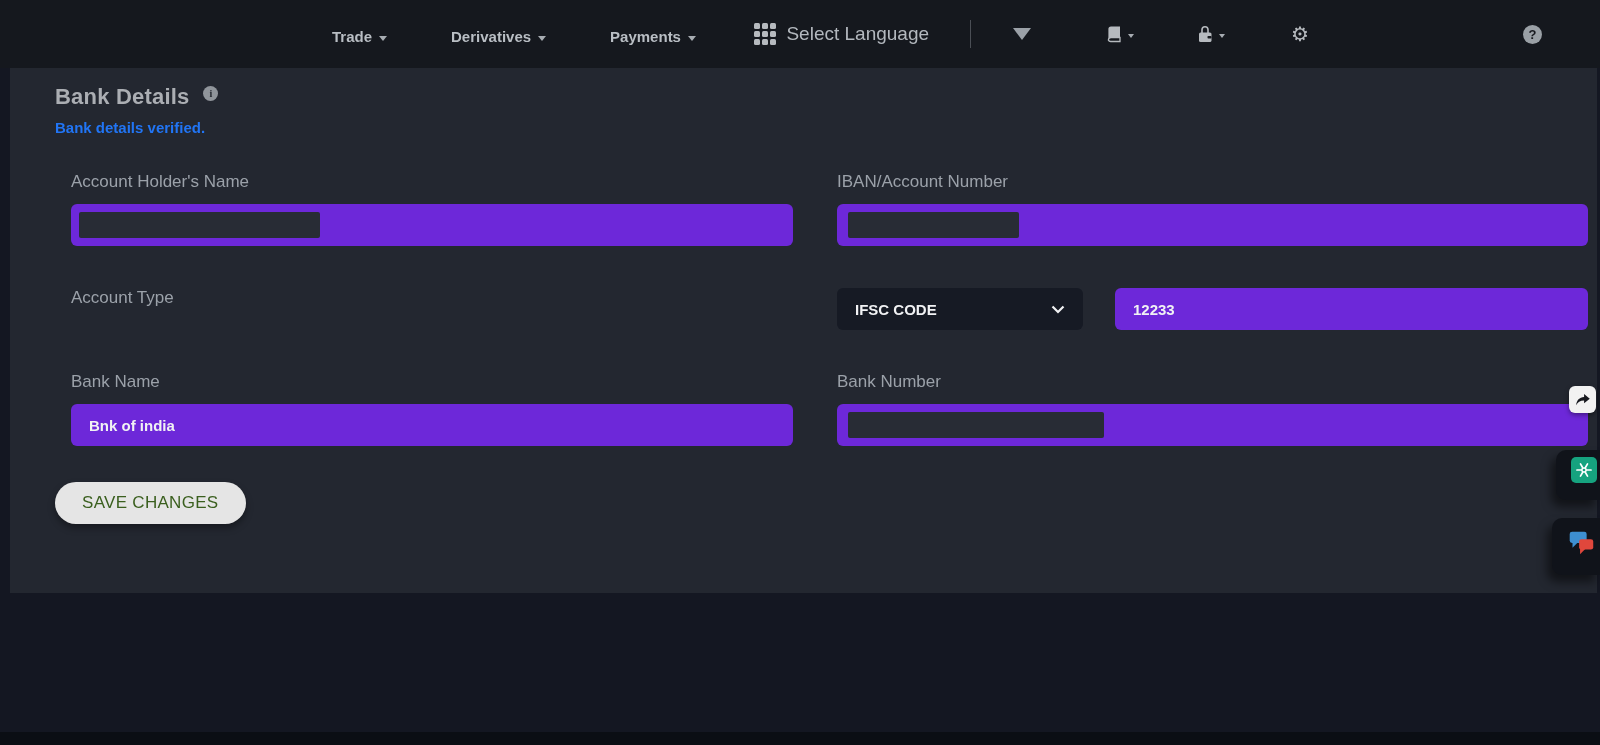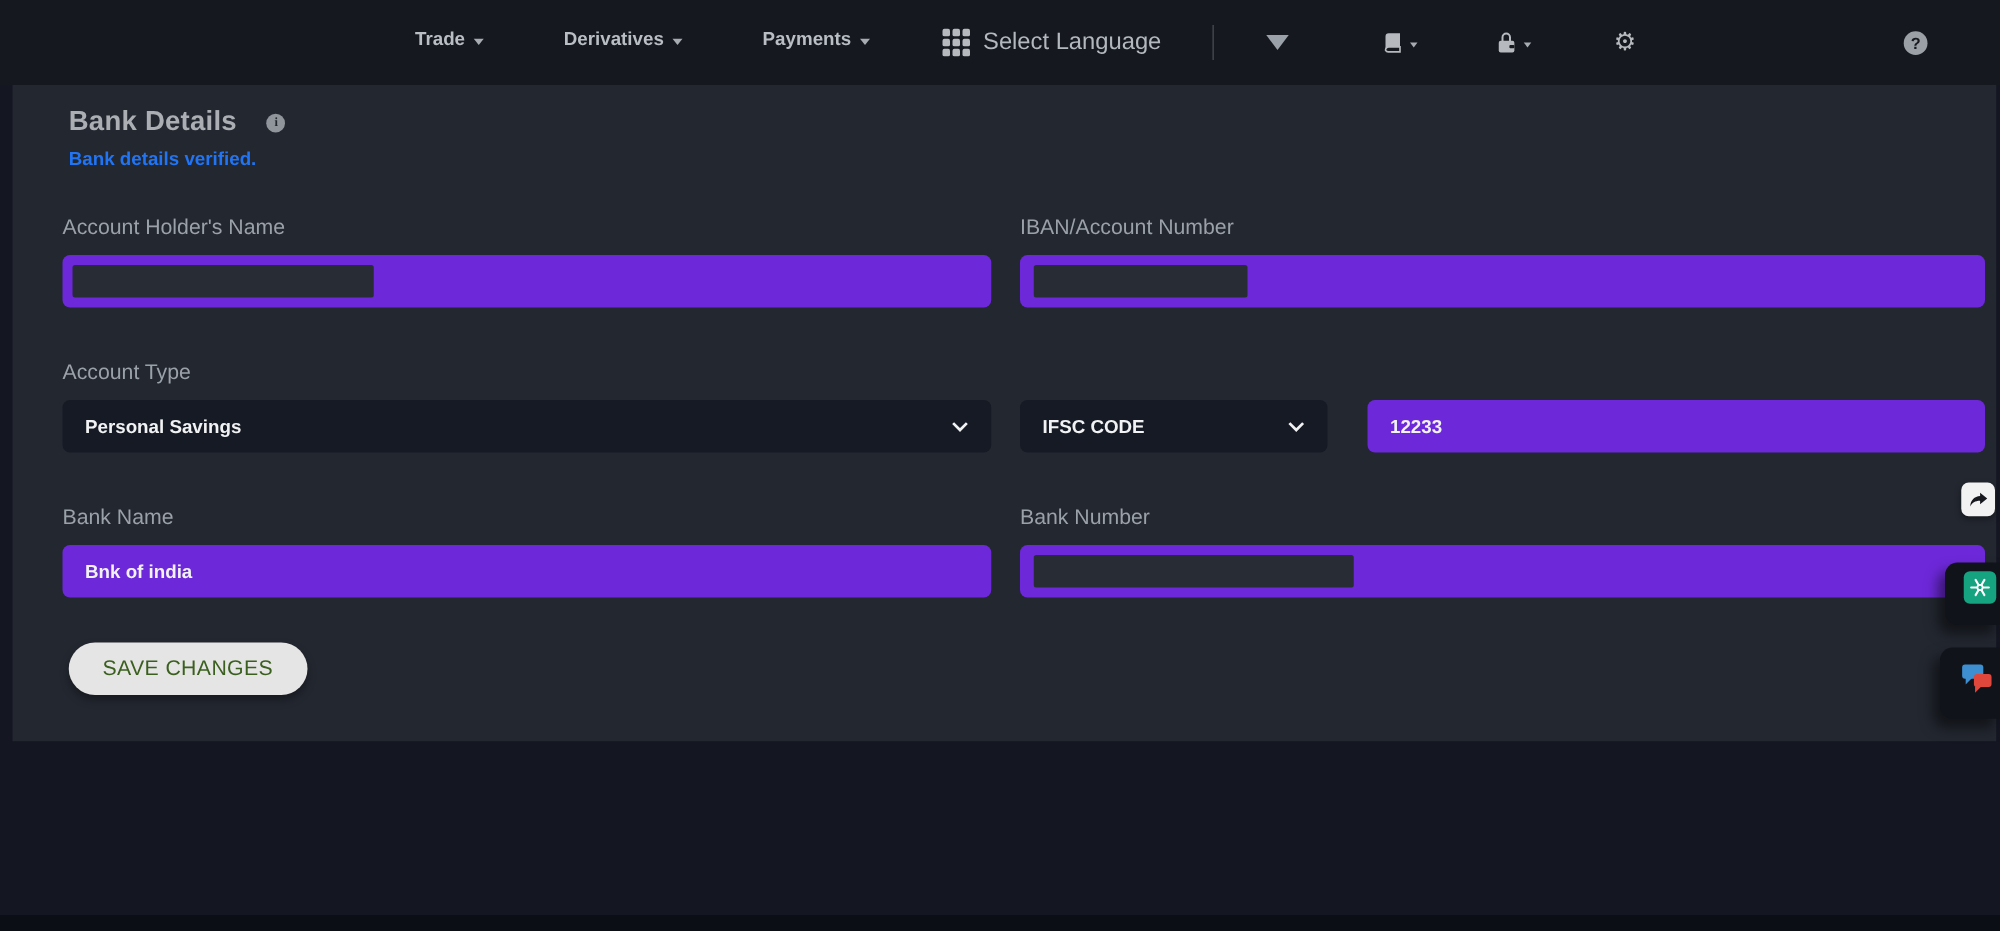--- a/index.html
+++ b/index.html
@@ -12,21 +12,21 @@
   }
 
   
   .topbar {
     height: 68px;
     background: #15181e;
     display: flex;
     align-items: center;
     color: #b9bec4;
   }
-  .nav-menus { display: flex; align-items: flex-start; padding-left: 332px; }
+  .nav-menus { display: flex; align-items: flex-end; padding-left: 332px; }
   .nav-item {
     display: flex; align-items: center;
     font-size: 15px; font-weight: bold; color: #b9bec4;
     cursor: pointer; margin-right: 64px; white-space: nowrap;
   }
   .caret {
     width: 0; height: 0; margin-left: 7px; margin-top: 3px;
     border-left: 4px solid transparent; border-right: 4px solid transparent;
     border-top: 5px solid #a7acb2;
   }
@@ -61,39 +61,39 @@
     display: flex; align-items: center; justify-content: center;
   }
 
   
   .panel {
     margin: 0 3px 0 10px;
     height: 525px;
     background: #232730;
     padding: 16px 9px 0 40px;
   }
-  .title-row { display: flex; align-items: center; gap: 24px; margin-left: 5px; }
+  .title-row { display: flex; align-items: flex-start; gap: 14px; margin-left: 5px; }
   .page-title { font-size: 22px; font-weight: bold; color: #abaeb3; letter-spacing: .2px; }
   .info-icon {
     width: 15px; height: 15px; border-radius: 50%;
     background: #90959b; color: #23272f;
     font-size: 10px; font-weight: bold; font-family: "Liberation Serif", serif;
     display: flex; align-items: center; justify-content: center;
     cursor: pointer; margin-top: 2px;
   }
   .verified { margin: 9px 0 0 5px; font-size: 15px; font-weight: bold; color: #2175f5; }
 
   .form-grid {
     display: grid;
     grid-template-columns: 743fr 772fr;
     column-gap: 23px;
     row-gap: 42px;
     margin-top: 36px;
   }
-  .field-group { display: flex; flex-direction: column; }
+  .field-group { display: flex; flex-direction: column; margin-left: 21px; }
   .field-group.no-label { justify-content: flex-end; }
   .field-label { font-size: 17px; color: #9ba1a9; margin-bottom: 12px; }
 
   .input-box {
     height: 42px; background: #6d28d9; border-radius: 6px;
     display: flex; align-items: center; padding: 0 18px;
     font-size: 15px; font-weight: bold; color: #f1f2f4;
     border: none; width: 100%;
   }
   .input-box.redacted { padding-left: 8px; }
@@ -232,26 +232,20 @@
     </div>
     <div class="field-group">
       <span class="field-label">IBAN/Account Number</span>
       <div class="input-box redacted">
         <span class="redact-block w-iban"></span>
       </div>
     </div>
 
     <div class="field-group">
       <span class="field-label">Account Type</span>
-      <div class="select-box">
-        <span>Personal Savings</span>
-        <svg width="14" height="9" viewBox="0 0 14 9">
-          <path d="M1.5 1.5 L7 7 L12.5 1.5" fill="none" stroke="#f1f2f4" stroke-width="2.2"></path>
-        </svg>
-      </div>
     </div>
     <div class="field-group no-label">
       <div class="ifsc-row">
         <div class="select-box ifsc-select">
           <span>IFSC CODE</span>
           <svg width="14" height="9" viewBox="0 0 14 9">
             <path d="M1.5 1.5 L7 7 L12.5 1.5" fill="none" stroke="#f1f2f4" stroke-width="2.2"></path>
           </svg>
         </div>
         <input class="input-box ifsc-input" readonly="" value="12233" style="">

